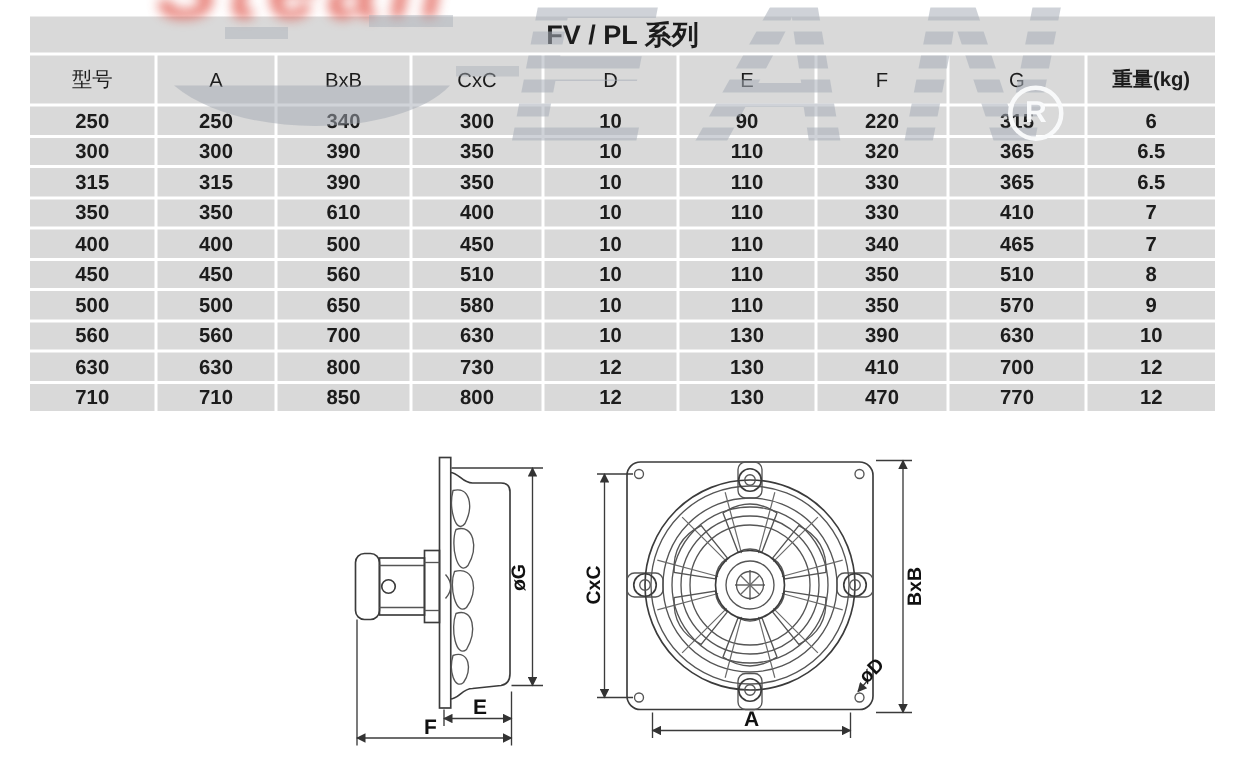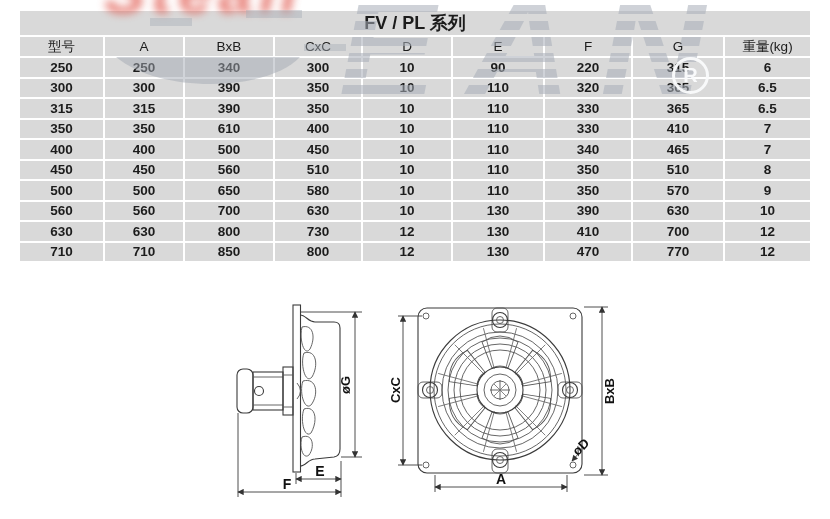--- a/index.html
+++ b/index.html
@@ -13,24 +13,24 @@
   .spec-table {
     position:absolute; left:18px; top:9px; z-index:1;
     border-collapse:separate; border-spacing:2px;
     table-layout:fixed;
   }
   .spec-table td, .spec-table th {
     background:#d9d9d9; text-align:center; vertical-align:middle;
     font-size:13.5px; color:#1c1c1c; padding:0; font-weight:400;
     overflow:hidden; white-space:nowrap;
   }
-  .spec-table th { height:19px; }
+  .spec-table th { height:32px; }
   .spec-table td { height:18.5px; font-weight:700; }
   .spec-table .title-cell { height:21px; font-weight:700; font-size:18px; }
-  .spec-table th.bold { font-weight:400; }
+  .spec-table th.bold { font-weight:700; }
   .spec-table td span, .spec-table th span { position:relative; z-index:3; }
 
   
   .watermark { position:absolute; inset:0; z-index:2; pointer-events:none;padding-left:24px; }
   .wm-red {
     position:absolute; left:104px; top:-44px;
     font-size:62px; font-weight:700; font-style:italic; letter-spacing:6px;
     color:#e0554a; opacity:.75; filter:blur(4px);
   }
   .wm-letters {

